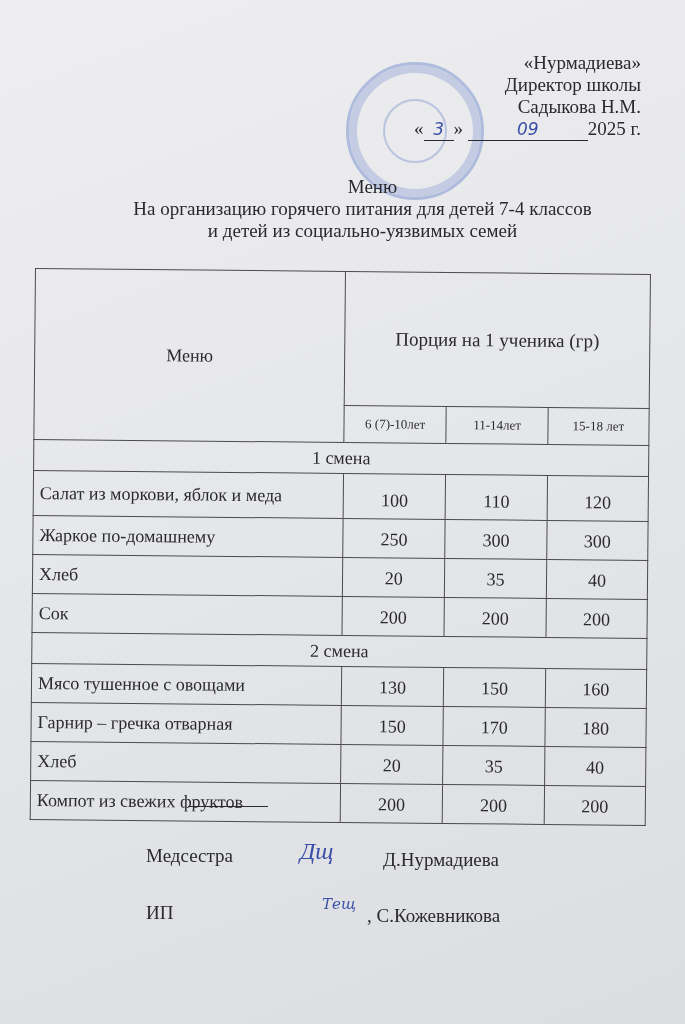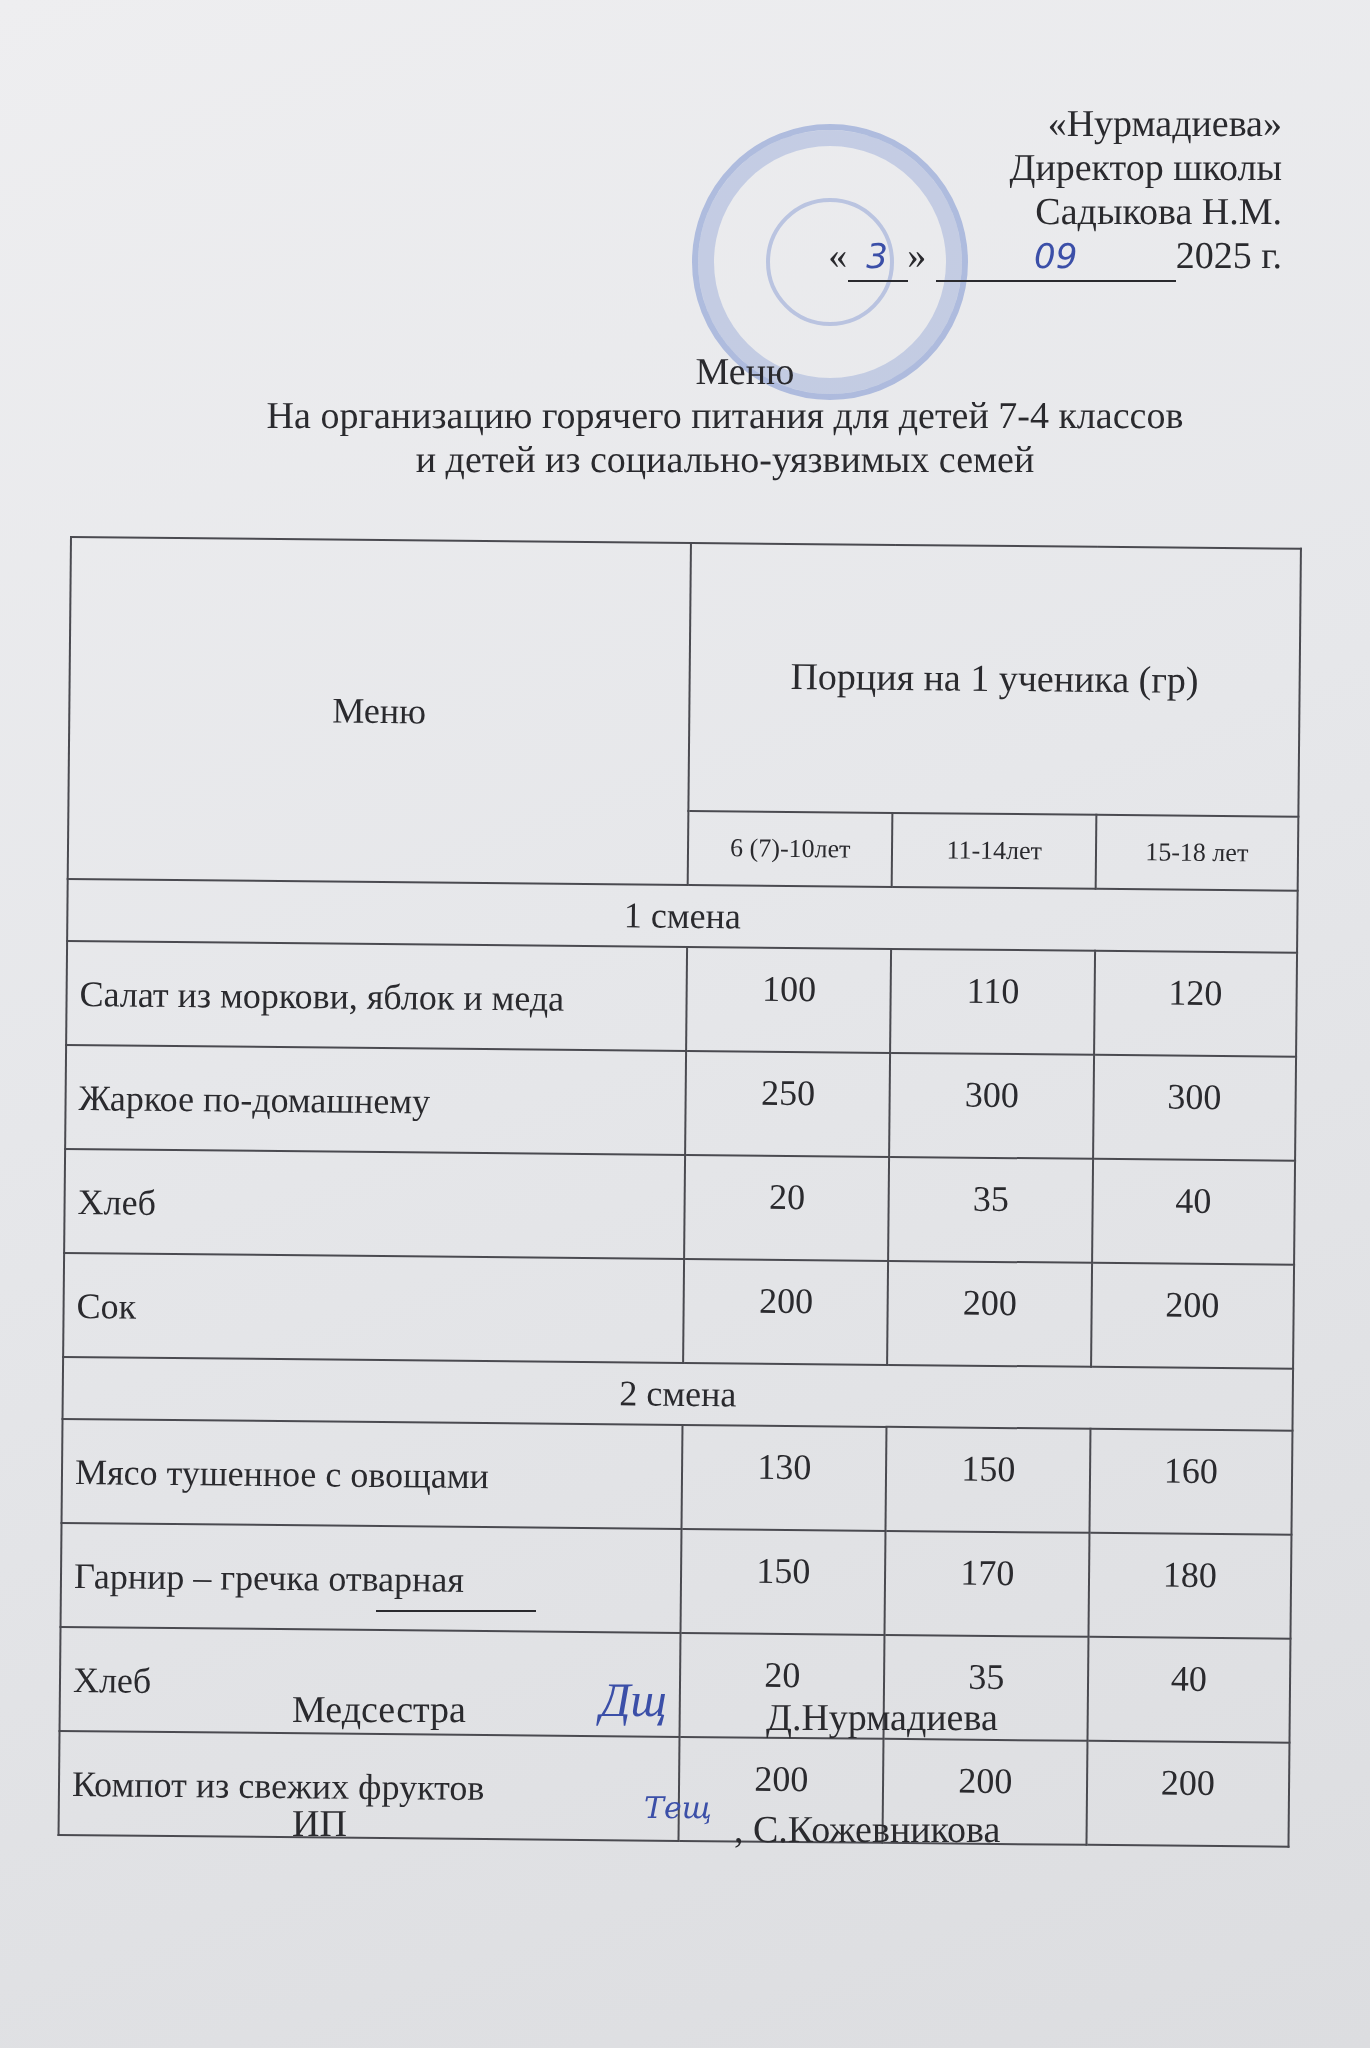--- a/index.html
+++ b/index.html
@@ -38,21 +38,21 @@
   .menu-table {
     position: absolute; left: 35px; top: 268px; width: 616px;
     border-collapse: collapse; font-size: 18px; transform: rotate(0.55deg); transform-origin: left top;
   }
   .menu-table td { border: 1px solid #4a4a50; padding: 0 6px; height: 31px; }
   .menu-table .hdr-menu { height: 170px; text-align: center; vertical-align: middle; width: 310px; }
   .menu-table .hdr-portion { height: 120px; text-align: center; vertical-align: middle; font-size: 19px; }
   .menu-table .age { text-align: center; font-size: 13px; height: 32px; }
   .menu-table .shift { text-align: center; height: 30px; font-size: 18px; }
   .menu-table .dish { text-align: left; line-height: 18px; }
-  .menu-table .num { text-align: center; width: 92px; vertical-align: bottom; padding-bottom: 20px; }
+  .menu-table .num { text-align: center; width: 92px; vertical-align: bottom; padding-bottom: 7px; }
 
   .footer { position: absolute; font-size: 19px; }
   .count { left: 188px; top: 790px; }
   .count .blank { display: inline-block; width: 80px; border-bottom: 1px solid #2a2a2e; }
   .nurse-role { left: 146px; top: 845px; }
   .nurse-name { left: 383px; top: 849px; }
   .ip-role { left: 146px; top: 902px; }
   .ip-name { left: 367px; top: 905px; }
   .sig1 { position: absolute; left: 300px; top: 838px; font-family: Liberation Serif, serif; font-style: italic; color: #3b4fa8; font-size: 24px; }
   .sig2 { position: absolute; left: 322px; top: 895px; font-family: "DejaVu Serif", serif; font-style: italic; color: #3b4fa8; font-size: 15px; }

